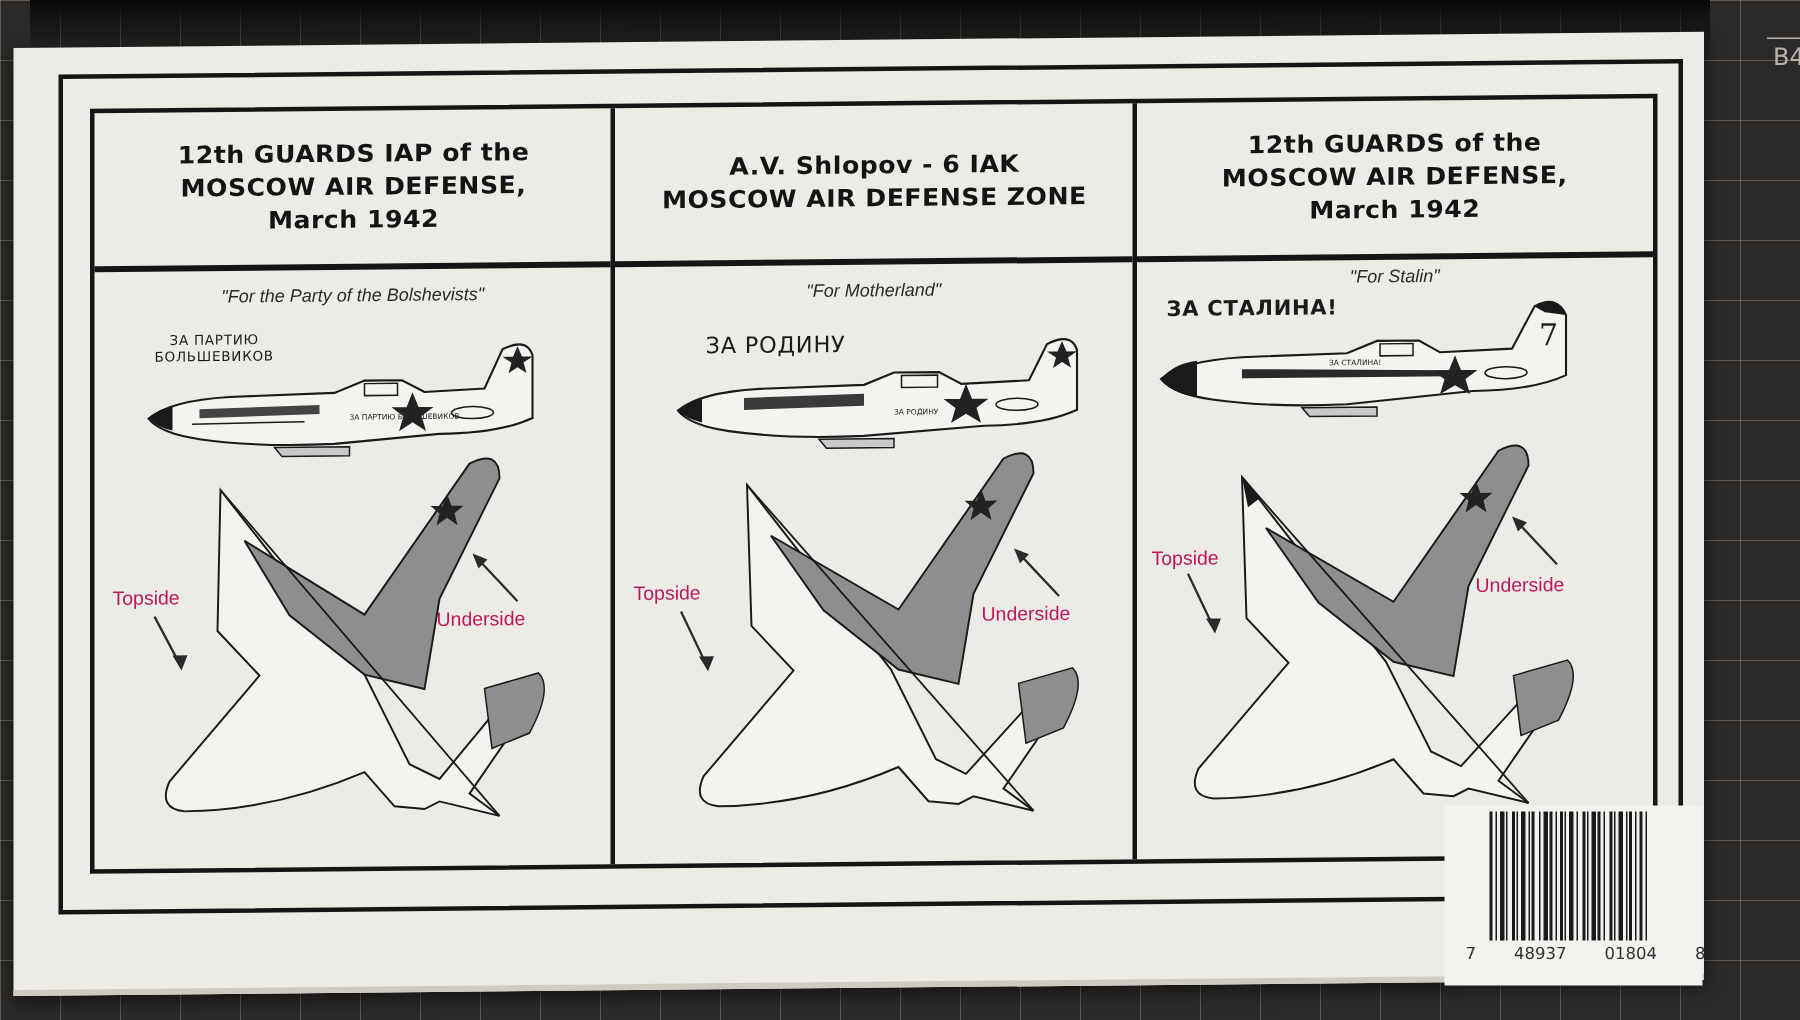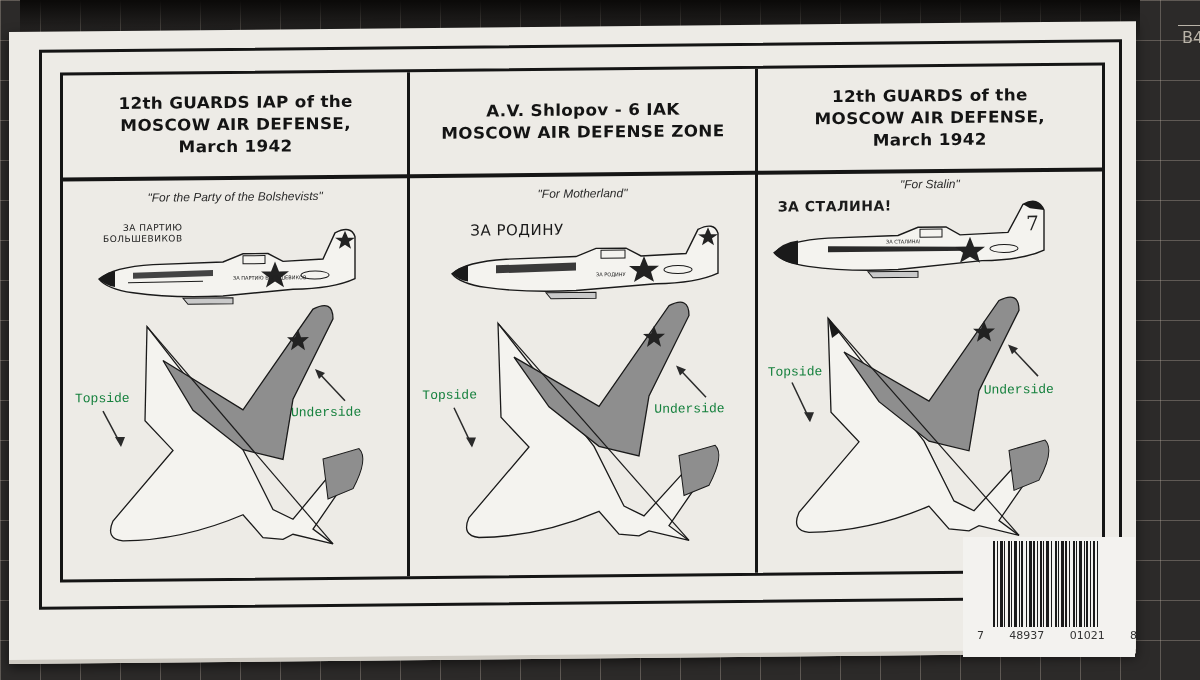--- a/index.html
+++ b/index.html
@@ -61,21 +61,21 @@
   .panel-body { position: relative; flex: 1; }
   .motto {
     position: absolute; top: 10px; left: 0; right: 0; text-align: center;
     font-style: italic; font-size: 12px; color: #2a2a2a;
   }
   .cyr {
     position: absolute; font-family: "DejaVu Sans", sans-serif; color: #1b1b1b;
     letter-spacing: 0.5px;
   }
   .label {
-    position: absolute; font-size: 13px; color: #15803d; font-family: Liberation Mono, monospace;
+    position: absolute; font-size: 13px; color: #be185d;
   }
   .plane-side { position: absolute; }
   .plane-top { position: absolute; }
   .barcode-wrap {
     position: absolute; left: 963px; top: 537px; width: 172px; height: 120px;
     background: #f3f2ef;
   }
   .barcode {
     position: absolute; left: 30px; top: 4px; width: 140px; height: 86px;
     display: flex; align-items: stretch;
@@ -98,21 +98,21 @@
     <div class="inner-frame">
 
       <div class="panel">
         <div class="panel-head">
           <div class="panel-title">12th GUARDS  IAP of the
 MOSCOW AIR DEFENSE,
 March 1942</div>
         </div>
         <div class="panel-body">
           <div class="motto">"For the Party of the Bolshevists"</div>
-          <div class="cyr" style="left:40px;top:42px;font-size:9px;line-height:11px;white-space:pre-line;text-align:right;">ЗА ПАРТИЮ
+          <div class="cyr" style="left:40px;top:42px;font-size:9px;line-height:11px;white-space:pre-line;text-align:center;">ЗА ПАРТИЮ
 БОЛЬШЕВИКОВ</div>
 
           <svg class="plane-side" style="left:30px;top:38px;" width="270" height="100" viewBox="0 0 270 100">
             <path d="M6,60 Q20,48 60,46 L130,44 L150,36 L175,36 L190,44 L230,42 L242,16 Q258,8 262,20 L262,62 Q240,72 200,72 L130,78 Q80,80 40,74 Q14,70 6,60 Z" fill="#f4f3ef" stroke="#1a1a1a" stroke-width="1.4"></path>
             <path d="M6,60 Q12,54 22,52 L22,68 Q12,66 6,60 Z" fill="#1a1a1a"></path>
             <path d="M40,54 L120,52 L120,58 L40,60 Z" fill="#444"></path>
             <path d="M35,64 L110,63" stroke="#1a1a1a" stroke-width="1"></path>
             <rect x="150" y="38" width="22" height="8" fill="none" stroke="#1a1a1a"></rect>
             <path d="M90,80 L140,80 L140,86 L95,86 Z" fill="#c9c9c9" stroke="#1a1a1a"></path>
             <polygon points="182,44 186,54 196,54 188,60 191,70 182,64 173,70 176,60 168,54 178,54" fill="#222"></polygon>
@@ -262,16 +262,16 @@
     <span style="width:3px;margin-right:2px"></span>
       <span style="width:1px;margin-right:1px"></span>
     <span style="width:2px;margin-right:2px"></span>
       <span style="width:1px;margin-right:2px"></span>
     <span style="width:2px;margin-right:2px"></span>
       <span style="width:1px;margin-right:0"></span>
   </div>
   <div class="barcode-digits">
     <span>7</span>
     <span>48937</span>
-    <span>01021</span>
+    <span>01804</span>
     <span>8</span>
   </div>
 </div>
 
 </body></html>

